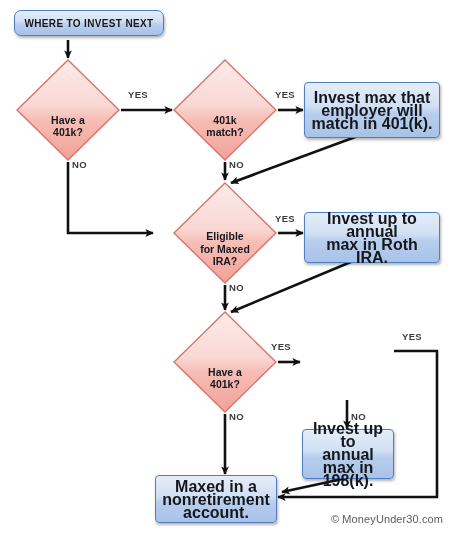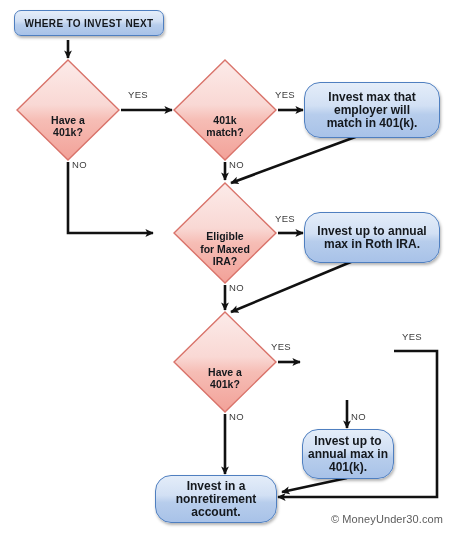--- a/index.html
+++ b/index.html
@@ -24,30 +24,30 @@
     width: 454px;
     height: 540px;
     pointer-events: none;
   }
 
   
   .node-box {
     position: absolute;
     box-sizing: border-box;
     border: 1px solid #4f7fc0;
-    border-radius: 16px;
+    border-radius: 4px;
     background: linear-gradient(to bottom, #e4edf9 0%, #d2e0f4 42%, #b7cdec 58%, #a8c2e8 100%);
     box-shadow: 1px 2px 3px rgba(0,0,0,0.30);
     display: flex;
     align-items: center;
     justify-content: center;
     text-align: center;
     color: #14181d;
     font-weight: bold;
-    font-size: 12px;
+    font-size: 16px;
     line-height: 13px;
     padding: 2px 4px;
   }
   .node-box.title {
     font-size: 10px;
     letter-spacing: 0.35px;
     border-radius: 7px;
   }
   .node-box .txt {
     display: block;
@@ -78,21 +78,21 @@
     line-height: 12.5px;
     white-space: pre-line;
     pointer-events: none;
     margin-top: 32px;
   }
 
   
   .edge-label {
     position: absolute;
     font-size: 9.5px;
-    font-weight: normal;
+    font-weight: bold;
     color: #3c3c3c;
     letter-spacing: 0.3px;
     white-space: nowrap;
   }
 
   
   .credit {
     position: absolute;
     font-size: 11px;
     color: #5c5c5c;
@@ -196,25 +196,25 @@
       <polygon points="53,2 104,52 53,102 2,52" fill="url(#pg1)" stroke="#d9736a" stroke-width="1.4"></polygon>
     </svg>
     <span class="dia-label">Have a
 401k?</span>
   </div>
 
 
   <div class="node-box" style="left:302px; top:429px; width:92px; height:50px;">
     <span class="txt">Invest up to
 annual max in
-401(k).</span>
+198(k).</span>
   </div>
 
   <div class="node-box" style="left:155px; top:475px; width:122px; height:48px;">
-    <span class="txt">Invest in a
+    <span class="txt">Maxed in a
 nonretirement
 account.</span>
   </div>
 
   <span class="edge-label" style="left:128px; top:89px;">YES</span>
 
   <span class="edge-label" style="left:72px; top:159px;">NO</span>
 
   <span class="edge-label" style="left:275px; top:89px;">YES</span>
 

